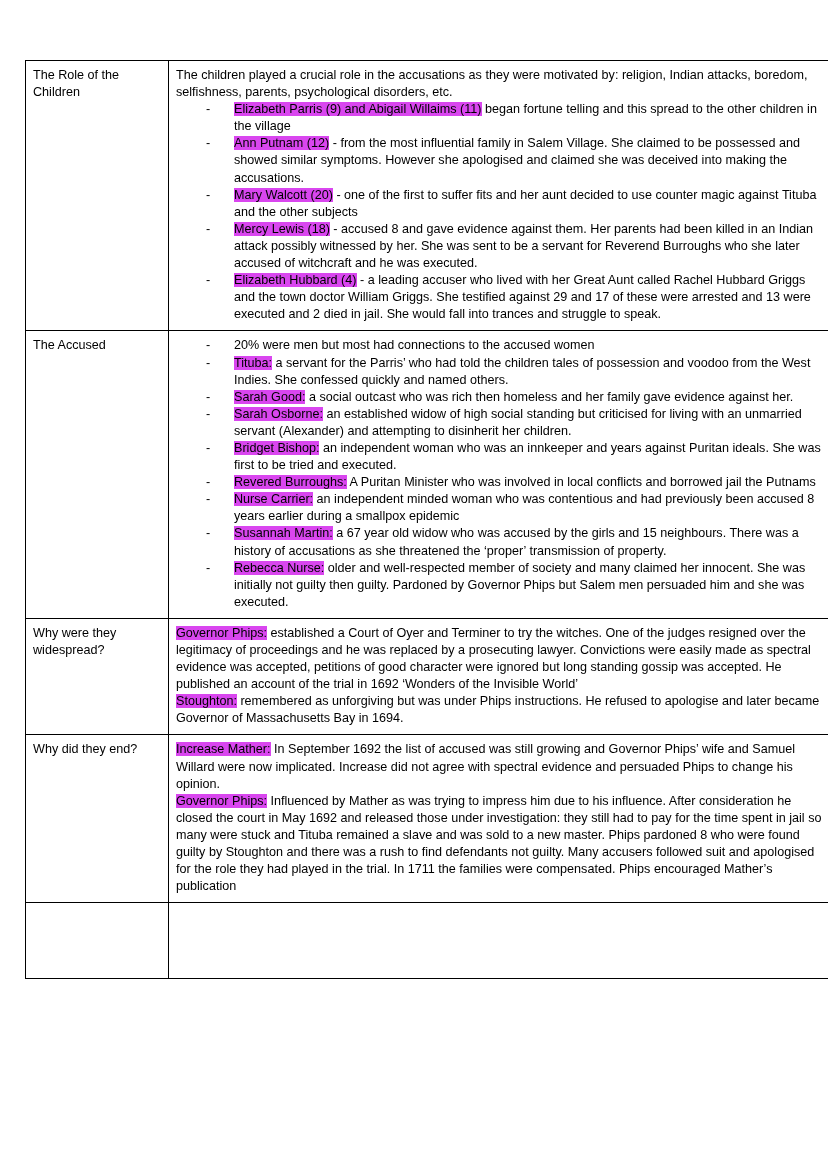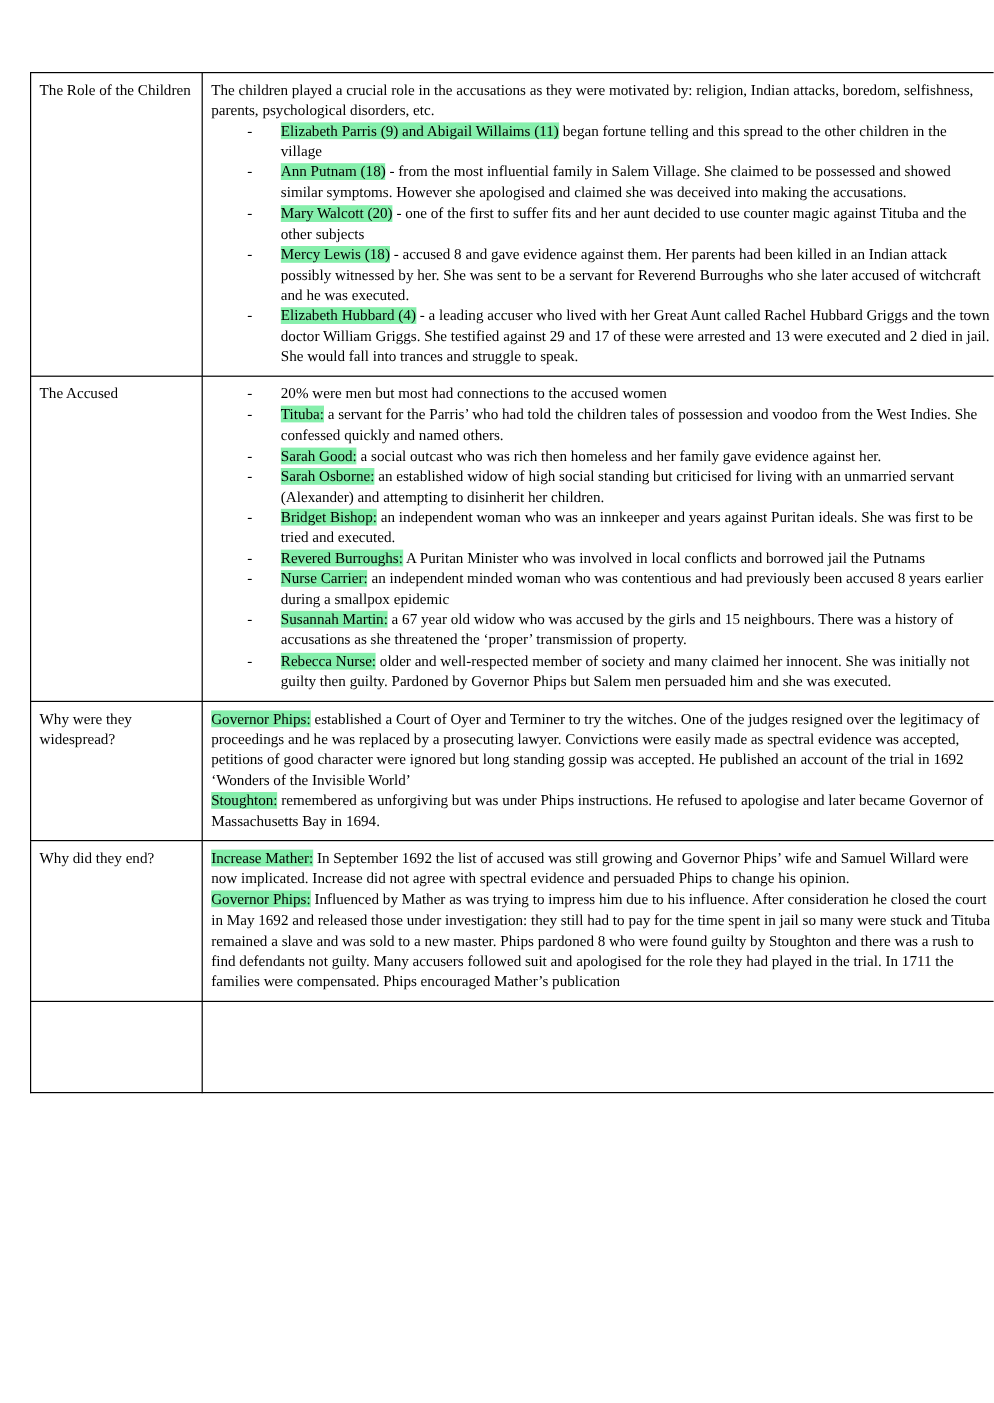--- a/index.html
+++ b/index.html
@@ -13,21 +13,20 @@
     font-family: "Liberation Sans", sans-serif;
     color: #000000;
     -webkit-font-smoothing: antialiased;
   }
   .page {
     position: relative;
     width: 828px;
     height: 1150px;
     background: #ffffff;
     box-sizing: border-box;
-    font-family: Liberation Serif, serif;
   }
   .doc-table {
     position: absolute;
     left: 25px;
     top: 60px;
     width: 778px;
     border-collapse: collapse;
     table-layout: fixed;
   }
   .doc-table td {
@@ -57,42 +56,42 @@
     padding-left: 28px;
     margin: 0;
   }
   ul.dash-list > li::before {
     content: "-";
     position: absolute;
     left: 0;
     top: 0;
   }
   .hl {
-    background-color: #86efac;
+    background-color: #d946ef;
   }
   .empty-row td {
     height: 62px;
   }
 </style>
 </head>
 <body>
 
 <div class="page">
   <table class="doc-table">
     <tbody>
 
       <tr>
         <td class="label-cell">
           <p class="cell-para">The Role of the Children</p>
         </td>
         <td class="body-cell">
           <p class="cell-para">The children played a crucial role in the accusations as they were motivated by: religion, Indian attacks, boredom, selfishness, parents, psychological disorders, etc.</p>
           <ul class="dash-list">
             <li><span class="hl">Elizabeth Parris (9) and Abigail Willaims (11)</span><span> began fortune telling and this spread to the other children in the village</span></li>
-            <li><span class="hl">Ann Putnam (18)</span><span> - from the most influential family in Salem Village. She claimed to be possessed and showed similar symptoms. However she apologised and claimed she was deceived into making the accusations.</span></li>
+            <li><span class="hl">Ann Putnam (12)</span><span> - from the most influential family in Salem Village. She claimed to be possessed and showed similar symptoms. However she apologised and claimed she was deceived into making the accusations.</span></li>
             <li><span class="hl">Mary Walcott (20)</span><span> - one of the first to suffer fits and her aunt decided to use counter magic against Tituba and the other subjects</span></li>
             <li><span class="hl">Mercy Lewis (18)</span><span> - accused 8 and gave evidence against them. Her parents had been killed in an Indian attack possibly witnessed by her. She was sent to be a servant for Reverend Burroughs who she later accused of witchcraft and he was executed.</span></li>
             <li><span class="hl">Elizabeth Hubbard (4)</span><span> - a leading accuser who lived with her Great Aunt called Rachel Hubbard Griggs and the town doctor William Griggs. She testified against 29 and 17 of these were arrested and 13 were executed and 2 died in jail. She would fall into trances and struggle to speak.</span></li>
           </ul>
         </td>
       </tr>
 
       <tr>
         <td class="label-cell">
           <p class="cell-para">The Accused</p>

